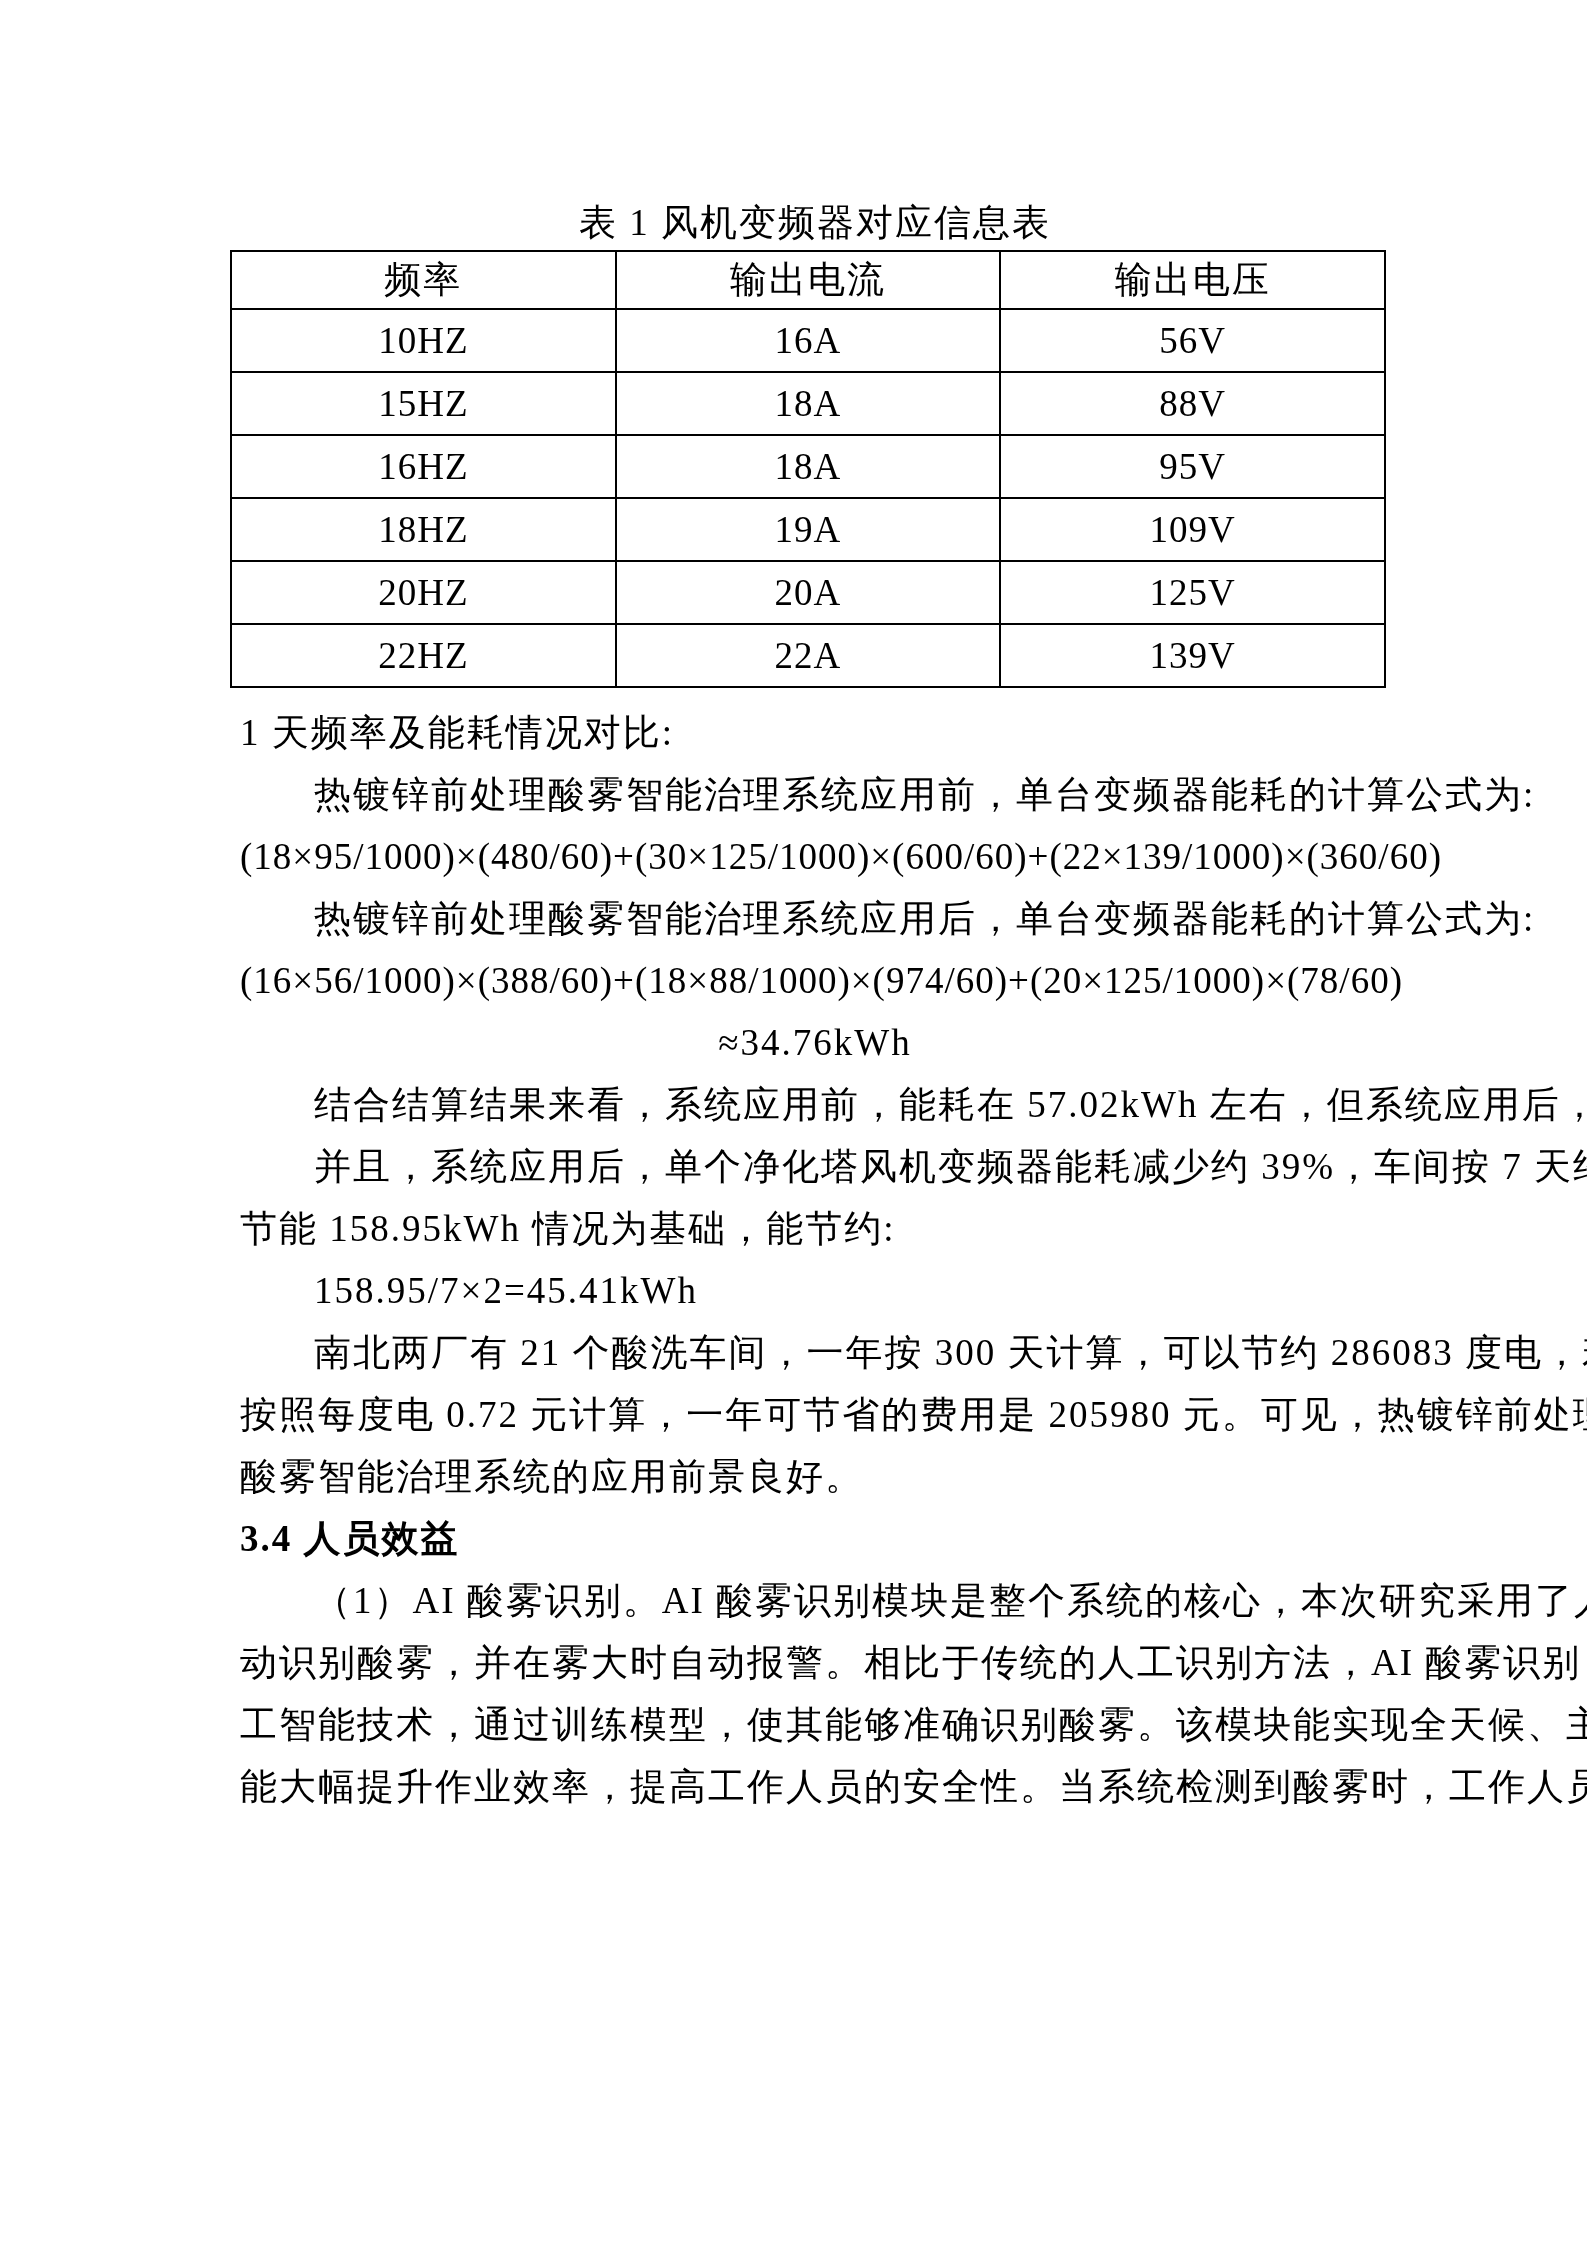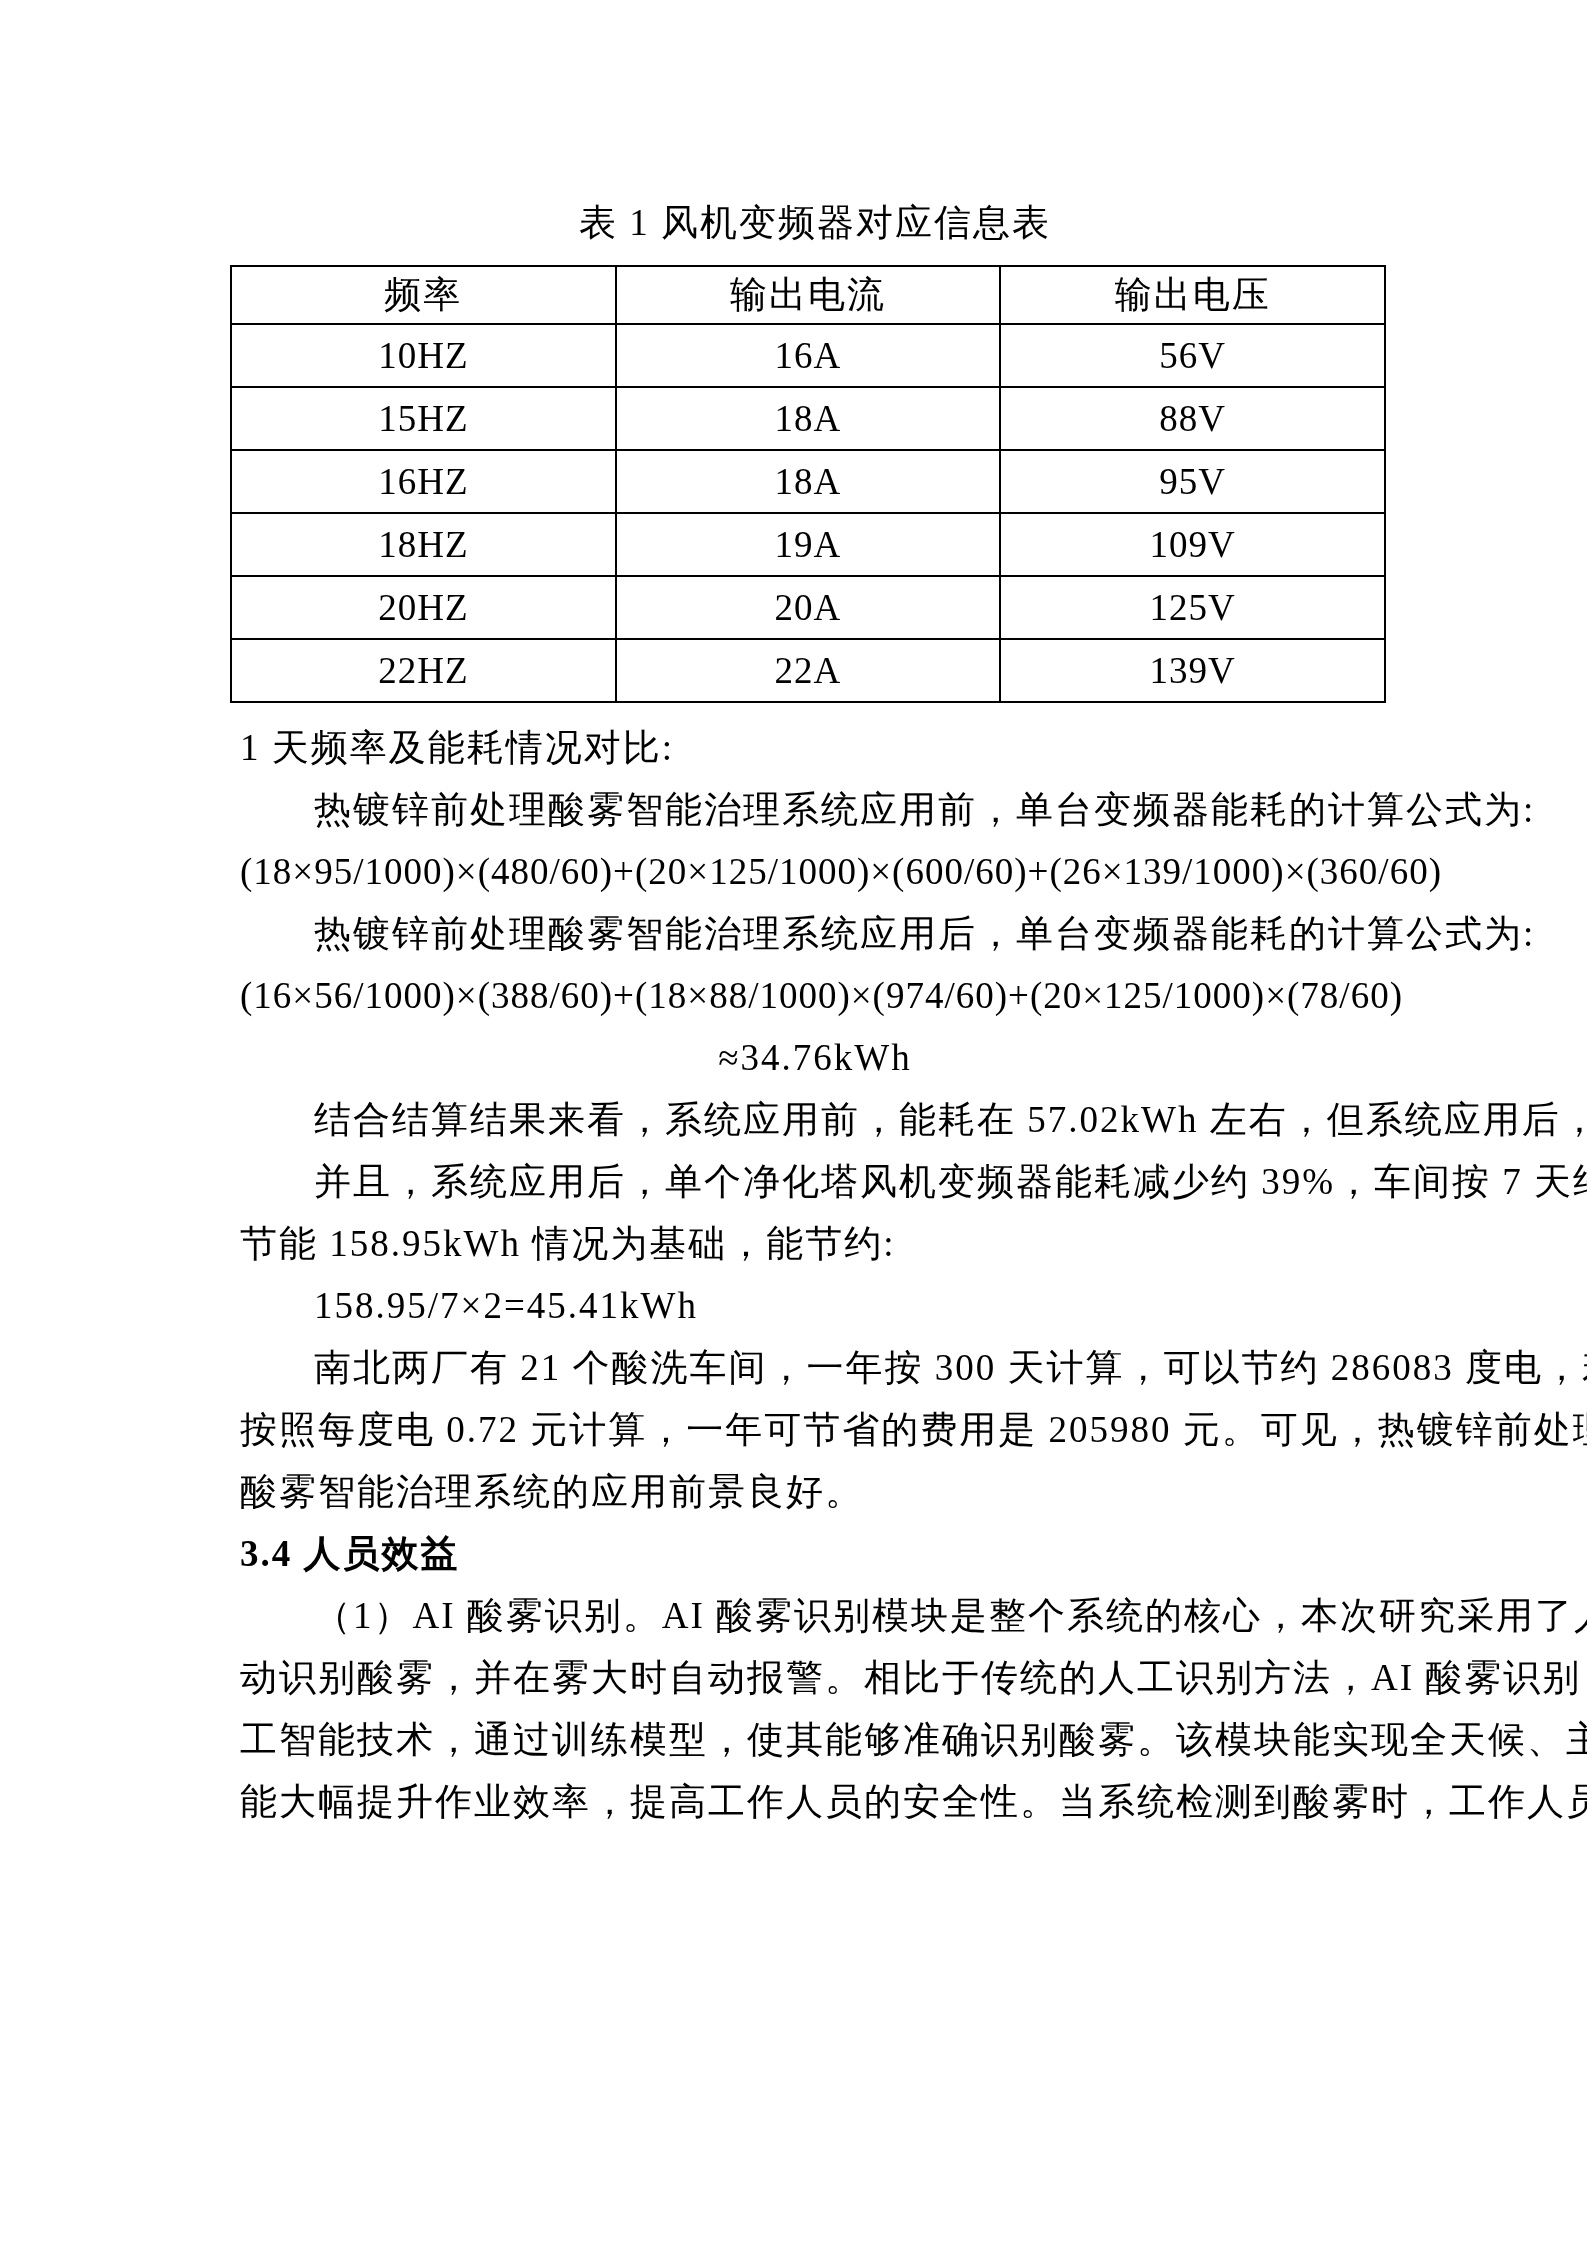--- a/index.html
+++ b/index.html
@@ -25,21 +25,21 @@
     text-align:center;
     font-size:37px;
     line-height:44px;
     letter-spacing:2px;
     white-space:nowrap;
   }
   table.info {
     border-collapse:collapse;
     table-layout:fixed;
     width:1156px;
-    margin-top:20px;
+    margin-top:5px;
     margin-left:-10px;
   }
   table.info th, table.info td {
     border:2px solid #000000;
     text-align:center;
     vertical-align:middle;
     font-weight:normal;
     font-size:37px;
     letter-spacing:2px;
     padding:0;
@@ -105,21 +105,21 @@
           <td>22HZ</td>
           <td>22A</td>
           <td>139V</td>
         </tr>
       </tbody>
     </table>
 
     <div class="body-text">
       <div class="line">1 天频率及能耗情况对比:</div>
       <div class="line indent">热镀锌前处理酸雾智能治理系统应用前，单台变频器能耗的计算公式为:</div>
-      <div class="line formula">(18×95/1000)×(480/60)+(20×125/1000)×(600/60)+(26×139/1000)×(360/60)</div>
+      <div class="line formula">(18×95/1000)×(480/60)+(30×125/1000)×(600/60)+(22×139/1000)×(360/60)</div>
       <div class="line indent">热镀锌前处理酸雾智能治理系统应用后，单台变频器能耗的计算公式为:</div>
       <div class="line formula">(16×56/1000)×(388/60)+(18×88/1000)×(974/60)+(20×125/1000)×(78/60)</div>
       <div class="line center">≈34.76kWh</div>
       <div class="line indent">结合结算结果来看，系统应用前，能耗在 57.02kWh 左右，但系统应用后，</div>
       <div class="line indent">并且，系统应用后，单个净化塔风机变频器能耗减少约 39%，车间按 7 天约</div>
       <div class="line">节能 158.95kWh 情况为基础，能节约:</div>
       <div class="line indent">158.95/7×2=45.41kWh</div>
       <div class="line indent">南北两厂有 21 个酸洗车间，一年按 300 天计算，可以节约 286083 度电，若</div>
       <div class="line">按照每度电 0.72 元计算，一年可节省的费用是 205980 元。可见，热镀锌前处理</div>
       <div class="line">酸雾智能治理系统的应用前景良好。</div>

